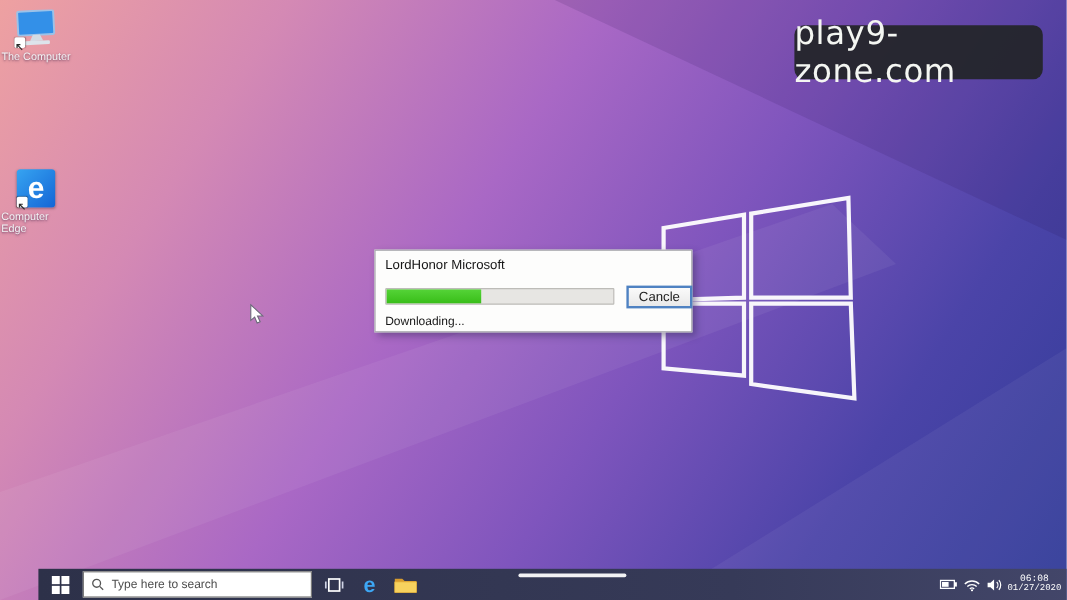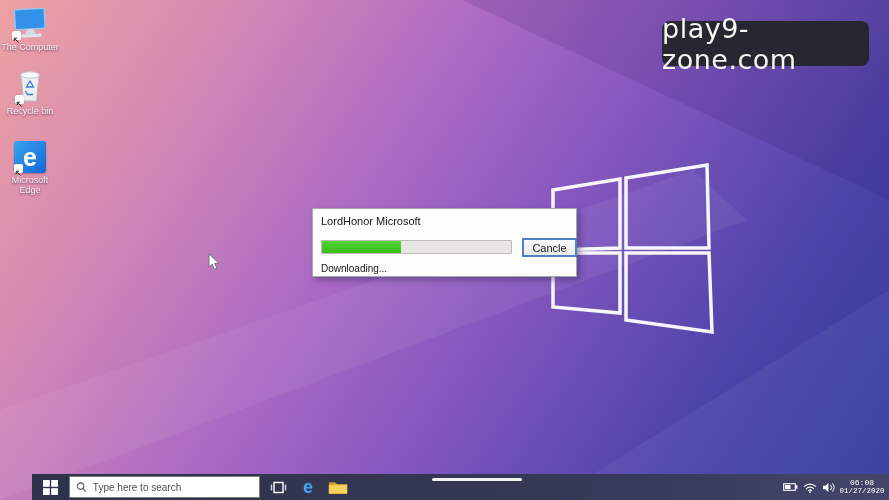--- a/index.html
+++ b/index.html
@@ -21,21 +21,21 @@
   
   #watermark { position:absolute; left:662px; top:21px; width:207px; height:45px;
     background:rgba(34,37,40,0.93); border-radius:8px; display:flex; align-items:center; justify-content:center;
     color:#f4f6f2; font-size:27px; font-family:"DejaVu Sans", sans-serif; letter-spacing:0.5px; }
 
   
   .desk-icon { position:absolute; left:1px; width:58px; display:flex; flex-direction:column; align-items:center; cursor:default; }
   .di-art { position:relative; display:flex; align-items:flex-end; justify-content:center; }
   .shortcut-badge { position:absolute; left:2px; bottom:0; width:9px; height:9px; background:#fff; border-radius:1.5px;
     box-shadow:0 0 1px rgba(0,0,0,.4); }
-  .di-label { margin-top:2px; font-size:9px; line-height:10px; color:#f3f3f5; text-align:center;
+  .di-label { margin-top:2px; font-size:9px; line-height:10px; color:#f3f3f5; 
     text-shadow:0 1px 2px rgba(40,20,60,.7); }
   #icon-edge-desktop .edge-tile { width:32px; height:32px; border-radius:3px;
     background:linear-gradient(135deg,#36a4f1,#1465d6); display:flex; align-items:center; justify-content:center;
     color:#fff; font-weight:bold; font-size:25px; line-height:30px; box-shadow:0 1px 2px rgba(0,0,0,.25); }
 
   
   #dialog { position:absolute; left:312px; top:208px; width:265px; height:69px;
     background:#fdfdfc; border:1px solid #a6a6ab; box-shadow:3px 3px 6px rgba(50,40,85,.45); }
   #dialog-title { position:absolute; left:8px; top:6px; font-size:11px; color:#161616; }
   #progress-track { position:absolute; left:8px; top:31px; width:191px; height:14px;
@@ -107,48 +107,33 @@
       </svg>
       <span class="shortcut-badge">
         <svg width="9" height="9" viewBox="0 0 9 9">
             <path d="M6.5,6.5 L2.2,2.2 M2.2,5 L2.2,2.2 L5,2.2" stroke="#2a2a2a" stroke-width="1" fill="none"></path>
           </svg>
       </span>
     </div>
     <div class="di-label">The Computer</div>
   </div>
 
-  <div class="desk-icon" style="top:66px;">
-    <div class="di-art" style="width:34px;height:38px;">
-      <svg width="28" height="37" viewBox="0 0 28 37">
-        <path d="M5,8 L23,8 L20.5,34 L7.5,34 Z" fill="#eceff2" stroke="#b7bec6" stroke-width="1"></path>
-        <ellipse cx="14" cy="8" rx="9.4" ry="3.2" fill="#f8fafb" stroke="#c2c9d0" stroke-width="1"></ellipse>
-        <path d="M10.5,20 l3.5,-6 l3.5,6 z M9.5,24 l2,3.5 h5.5" fill="none" stroke="#3a7bd5" stroke-width="1.3"></path>
-      </svg>
-      <span class="shortcut-badge">
-        <svg width="9" height="9" viewBox="0 0 9 9">
-            <path d="M6.5,6.5 L2.2,2.2 M2.2,5 L2.2,2.2 L5,2.2" stroke="#2a2a2a" stroke-width="1" fill="none"></path>
-          </svg>
-      </span>
-    </div>
-    <div class="di-label">Recycle bin</div>
-  </div>
 
   <div class="desk-icon" id="icon-edge-desktop" style="top:139px;">
     <div class="di-art" style="width:36px;height:34px;">
       <div class="edge-tile">
         <span>e</span>
       </div>
       <span class="shortcut-badge">
         <svg width="9" height="9" viewBox="0 0 9 9">
             <path d="M6.5,6.5 L2.2,2.2 M2.2,5 L2.2,2.2 L5,2.2" stroke="#2a2a2a" stroke-width="1" fill="none"></path>
           </svg>
       </span>
     </div>
-    <div class="di-label">Microsoft Edge</div>
+    <div class="di-label">Computer Edge</div>
   </div>
 
   <div id="dialog">
     <div id="dialog-title">LordHonor Microsoft</div>
     <div id="progress-track">
       <div id="progress-fill" style="width: 42%;"></div>
     </div>
     <button id="cancel-btn">Cancle</button>
     <div id="status-text">Downloading...</div>
   </div>

